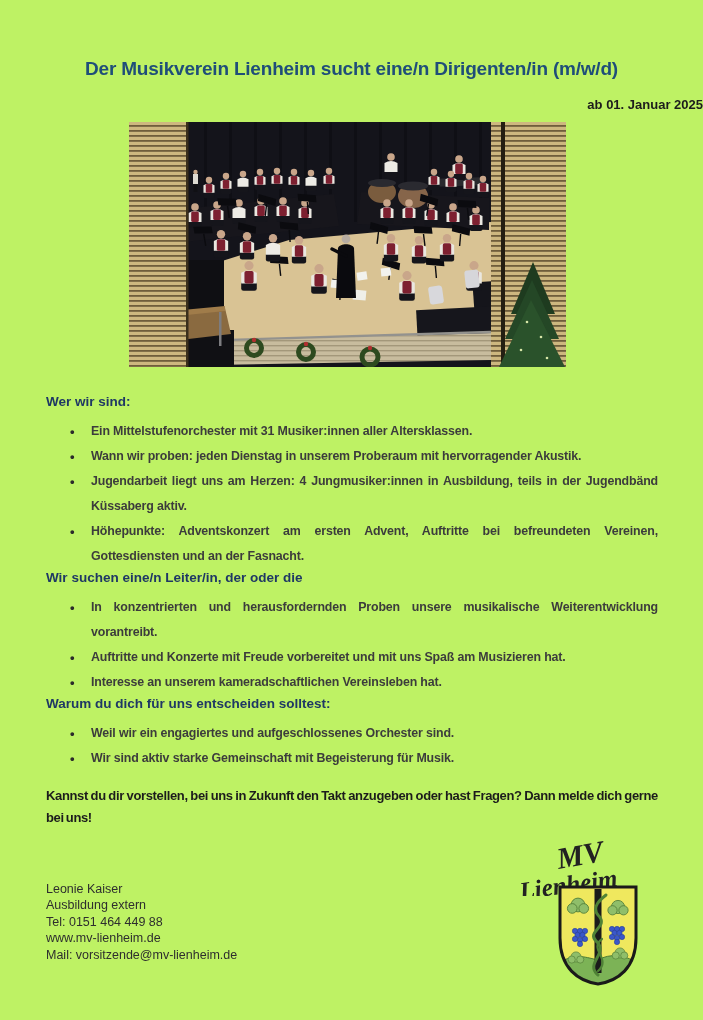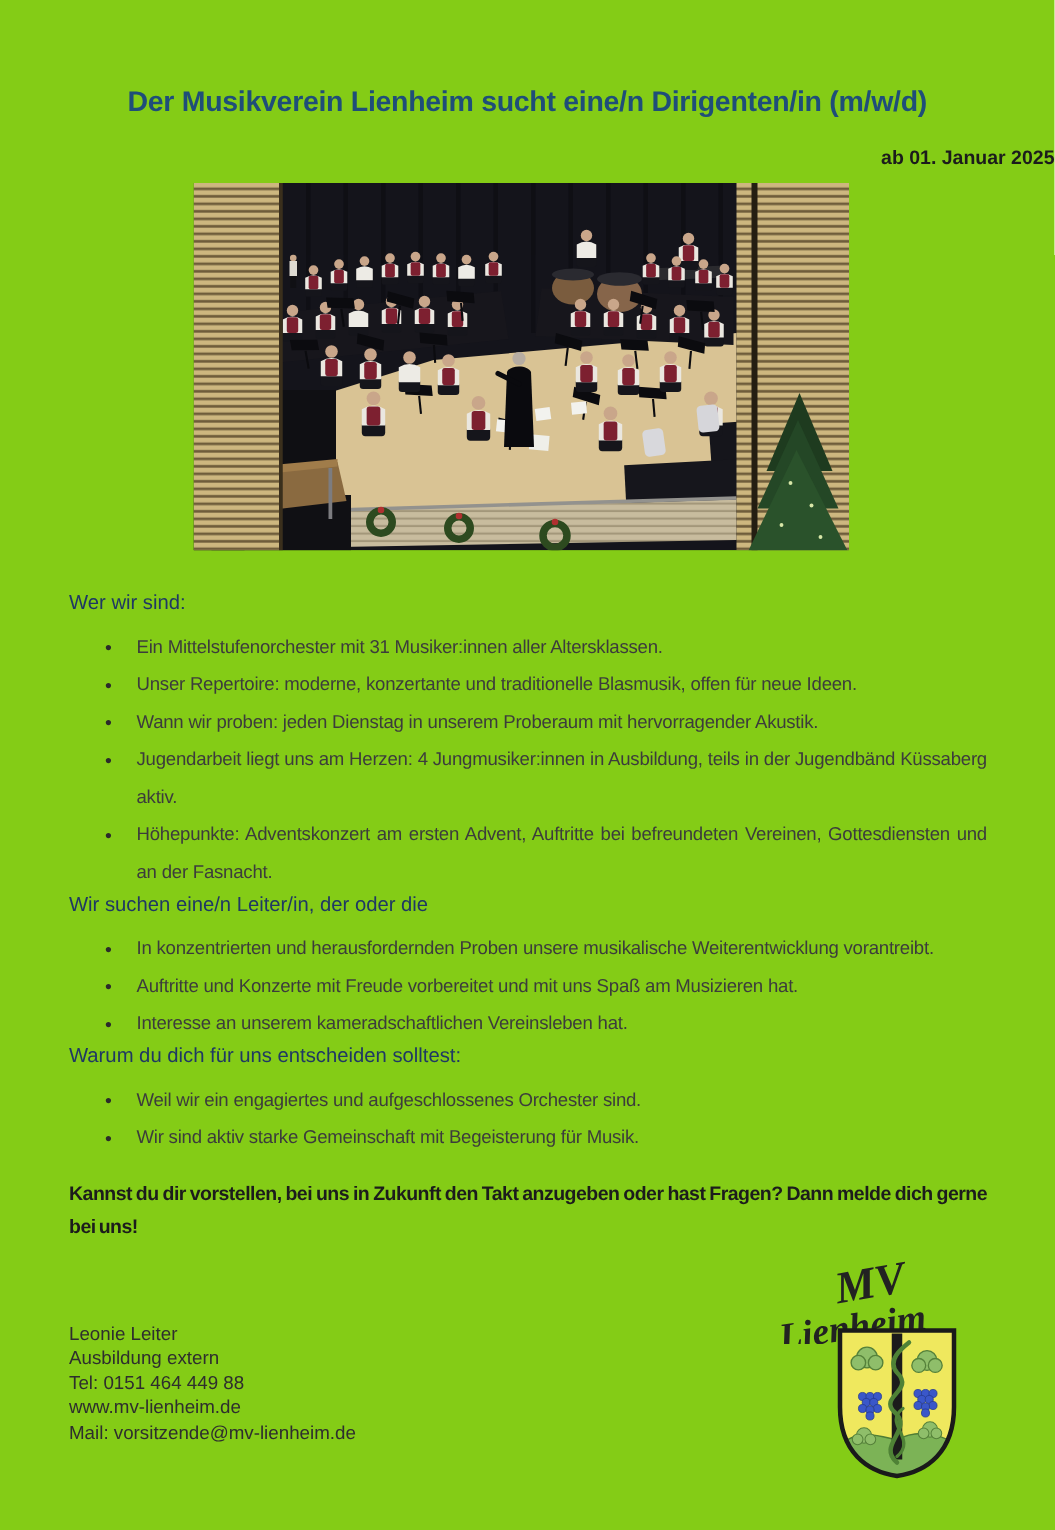--- a/index.html
+++ b/index.html
@@ -3,46 +3,46 @@
 <meta charset="utf-8">
 <style>
   :root{
     --title-blue:#1F4E79;
     --heading-navy:#1F3864;
     --body-text:#3C3C3C;
   }
   *{margin:0;padding:0;box-sizing:border-box;}
   html,body{background:#fff;}
   .page{
-    position:relative;width:703px;height:1020px;background:#84cc16;overflow:hidden;
+    position:relative;width:703px;height:1020px;background:#bef264;overflow:hidden;
     font-family:"Liberation Sans",sans-serif;color:var(--body-text);
   }
   .title{
     position:absolute;top:58px;left:0;width:703px;text-align:center;
     font-size:19px;font-weight:bold;color:var(--title-blue);letter-spacing:-0.2px;
   }
   .subtitle{
     position:absolute;top:97px;left:0;width:703px;text-align:right;
     font-size:13px;font-weight:bold;color:#1c1c1c;
   }
   .photo{
     position:absolute;left:129px;top:122px;width:437px;height:245px;overflow:hidden;
   }
   .photo svg{display:block;}
   .content{
     position:absolute;left:46px;top:393px;width:612px;
   }
   .sec-heading{
-    font-size:13.5px;font-weight:normal;color:var(--heading-navy);
+    font-size:13.5px;font-weight:bold;color:var(--heading-navy);
     margin:0 0 9px 0;line-height:17px;
   }
   ul.bullets{list-style:none;margin:0;}
   ul.bullets li{
     position:relative;padding-left:45px;font-size:12.4px;line-height:25px;
-    letter-spacing:-0.15px;text-align:justify;color:var(--body-text);
+    letter-spacing:-0.15px;text-align:justify;color:var(--body-text);font-weight:bold;
   }
   ul.bullets li::before{
     content:"\2022";position:absolute;left:24px;top:0;color:#2b2b2b;font-size:13px;
   }
   .gap-h2{}
   .gap-h3{}
   .cta{
     margin-top:14px;width:612px;
     font-size:13px;font-weight:bold;color:#1c1c1c;line-height:22px;
     letter-spacing:-0.35px;word-spacing:-1.2px;text-align:justify;
@@ -250,21 +250,20 @@
         <circle cx="418" cy="236" r="1.3" fill="#D7E6A8"></circle>
       </g>
     </svg>
   </figure>
 
   <div class="content">
 
     <h2 class="sec-heading">Wer wir sind:</h2>
     <ul class="bullets">
       <li>Ein Mittelstufenorchester mit 31 Musiker:innen aller Altersklassen.</li>
-      <li>Unser Repertoire: moderne, konzertante und traditionelle Blasmusik, offen für neue Ideen.</li>
       <li>Wann wir proben: jeden Dienstag in unserem Proberaum mit hervorragender Akustik.</li>
       <li>Jugendarbeit liegt uns am Herzen: 4 Jungmusiker:innen in Ausbildung, teils in der Jugendbänd Küssaberg aktiv.</li>
       <li>Höhepunkte: Adventskonzert am ersten Advent, Auftritte bei befreundeten Vereinen, Gottesdiensten und an der Fasnacht.</li>
     </ul>
 
     <h2 class="sec-heading gap-h2">Wir suchen eine/n Leiter/in, der oder die</h2>
     <ul class="bullets">
       <li>In konzentrierten und herausfordernden Proben unsere musikalische Weiterentwicklung vorantreibt.</li>
       <li>Auftritte und Konzerte mit Freude vorbereitet und mit uns Spaß am Musizieren hat.</li>
       <li>Interesse an unserem kameradschaftlichen Vereinsleben hat.</li>
@@ -273,21 +272,21 @@
     <h2 class="sec-heading gap-h3">Warum du dich für uns entscheiden solltest:</h2>
     <ul class="bullets">
       <li>Weil wir ein engagiertes und aufgeschlossenes Orchester sind.</li>
       <li>Wir sind aktiv starke Gemeinschaft mit Begeisterung für Musik.</li>
     </ul>
 
     <p class="cta">Kannst du dir vorstellen, bei uns in Zukunft den Takt anzugeben oder hast Fragen? Dann melde dich gerne bei uns!</p>
   </div>
 
   <div class="contact">
-    <div>Leonie Leiter</div>
+    <div>Leonie Kaiser</div>
     <div>Ausbildung extern</div>
     <div>Tel: 0151 464 449 88</div>
     <div>www.mv-lienheim.de</div>
     <div>Mail: vorsitzende@mv-lienheim.de</div>
   </div>
 
   <div class="logo">
     <svg class="logo-script" viewBox="0 0 160 60" xmlns="http://www.w3.org/2000/svg">
       <text class="script-text" x="42" y="30" font-size="30" transform="rotate(-10 60 22)">MV</text>
       <text class="script-text" x="4" y="56" font-size="25" transform="rotate(-8 60 48)">Lienheim</text>

